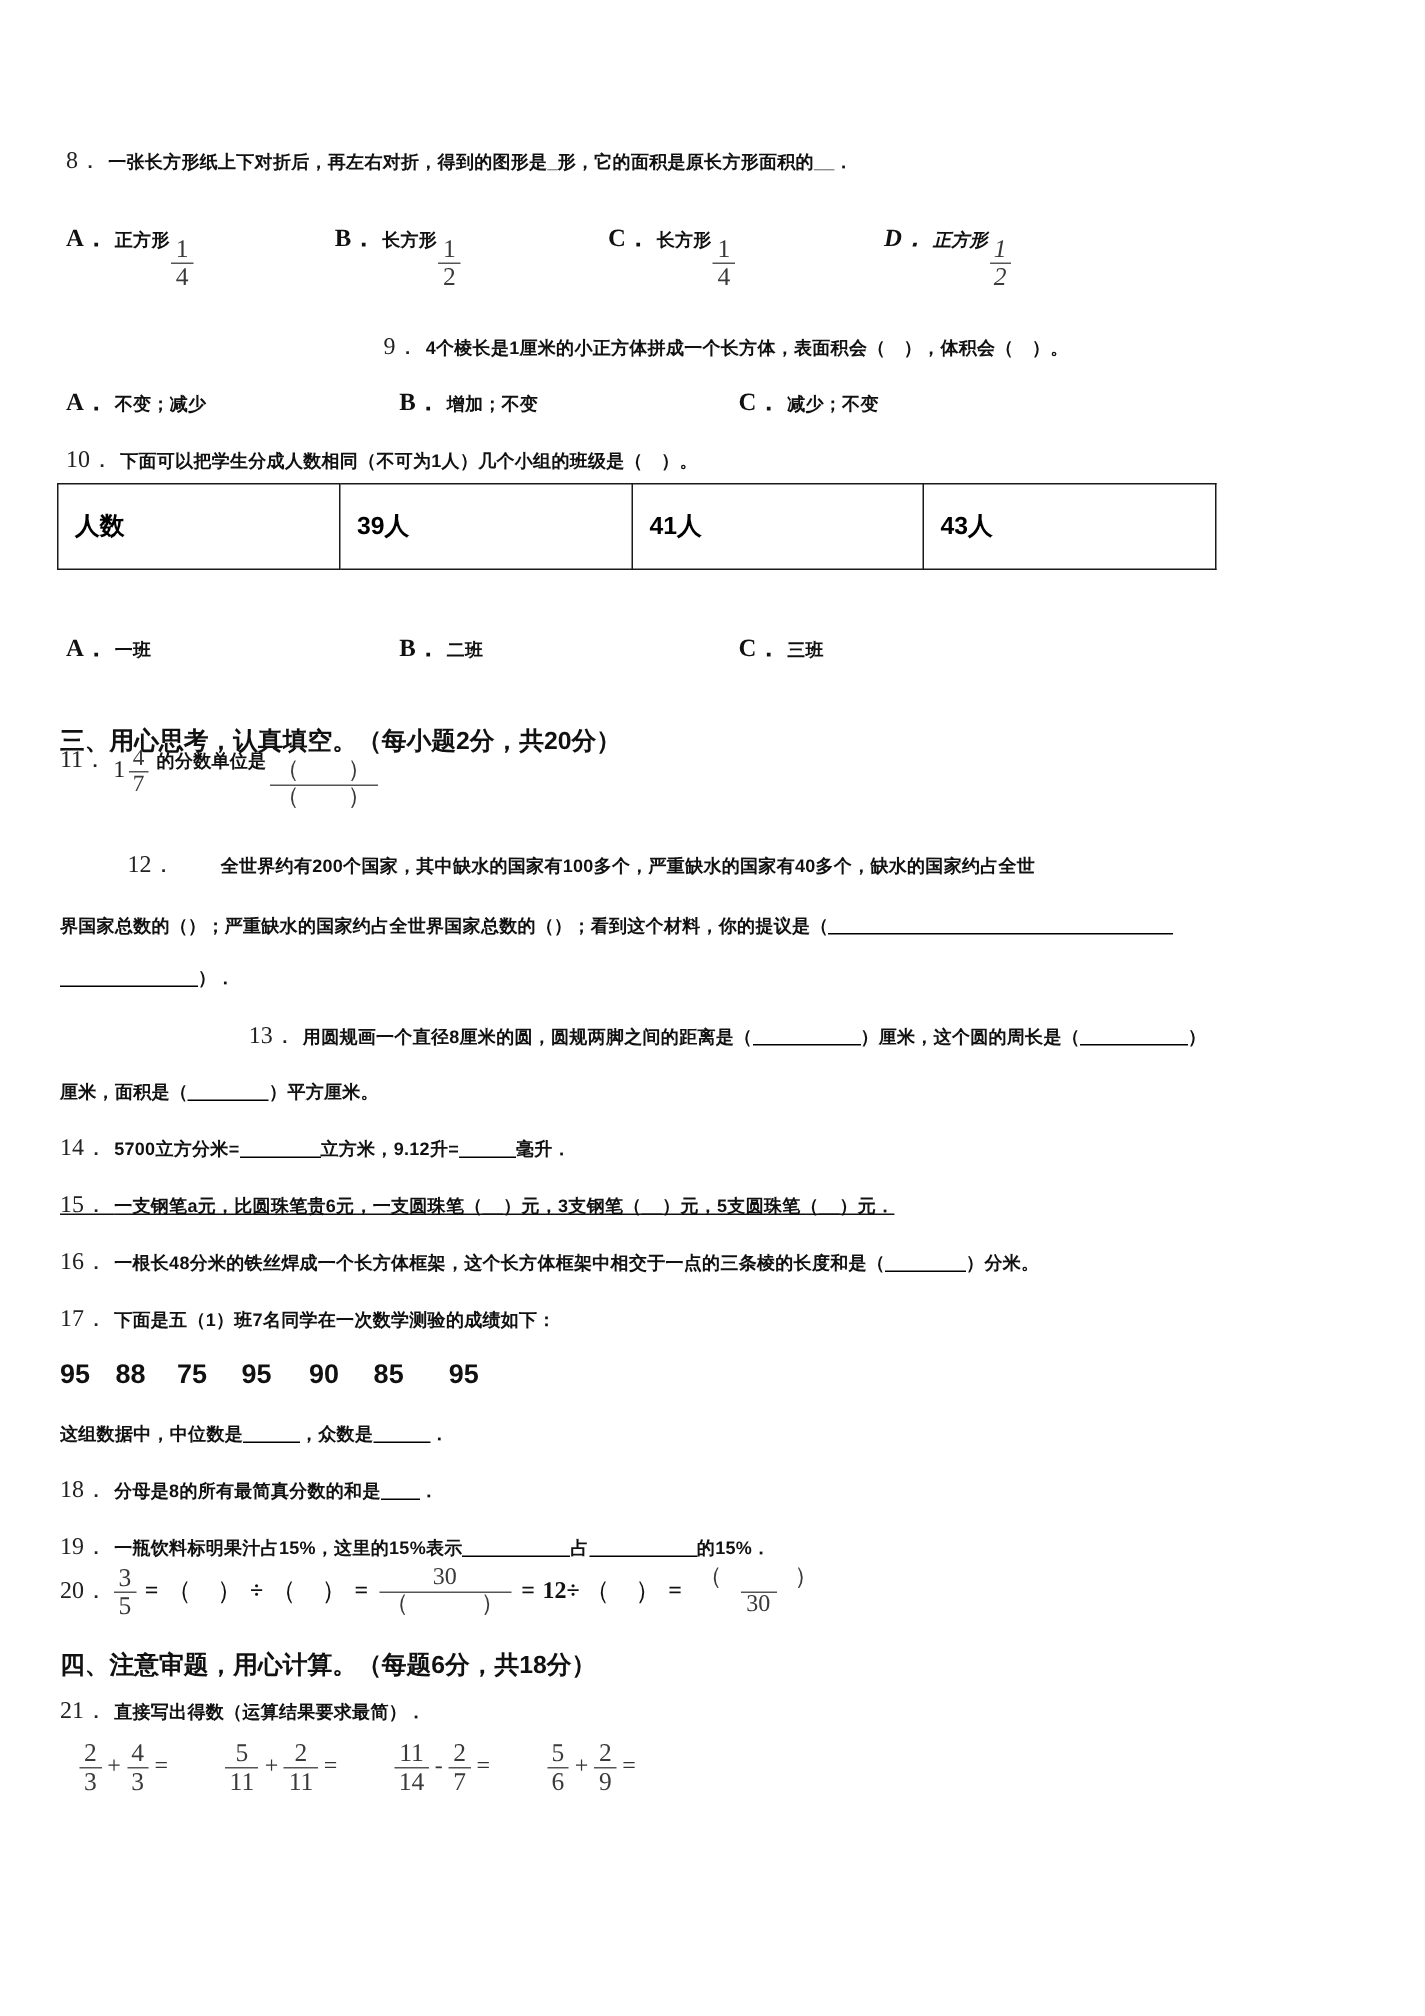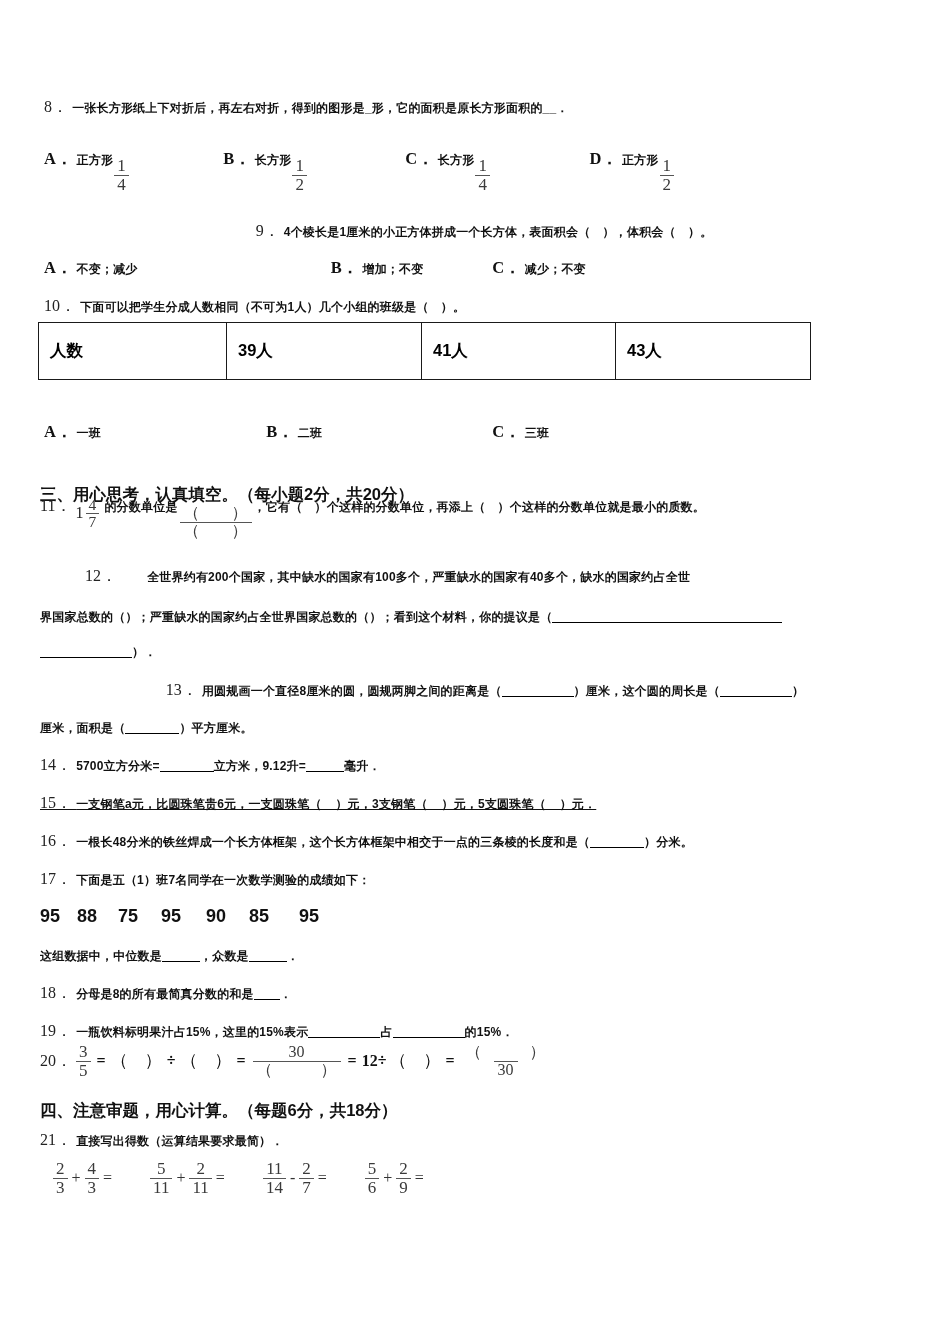--- a/index.html
+++ b/index.html
@@ -160,40 +160,40 @@
           <span class="den">2</span>
         </span>
     </span>
     <span style="display:inline-block; width:180px;">
       <span class="opt-label">C．</span>
       <span class="cn">长方形</span><span class="frac big">
           <span class="num">1</span>
           <span class="den">4</span>
         </span>
     </span>
-    <span style="display:inline-block;">
+    <span style="display:inline-block;font-style:italic;">
       <span class="opt-label">D．</span>
       <span class="cn">正方形</span><span class="frac big">
           <span class="num">1</span>
           <span class="den">2</span>
         </span>
     </span>
   </div>
 
   <div class="blk" style="left:44px; top:218px; width:880px;text-align:center;">
     <span class="qnum">9．</span>
     <span class="cn">4个棱长是1厘米的小正方体拼成一个长方体，表面积会（　），体积会（　）。</span>
   </div>
 
   <div class="blk" style="left:44px; top:255px; width:880px;">
     <span style="display:inline-block; width:218px;">
       <span class="opt-label">A．</span>
       <span class="cn">不变；减少</span>
     </span>
-    <span style="display:inline-block; width:222px;text-align:center;">
+    <span style="display:inline-block; width:222px;">
       <span class="opt-label">B．</span>
       <span class="cn">增加；不变</span>
     </span>
     <span style="display:inline-block;">
       <span class="opt-label">C．</span>
       <span class="cn">减少；不变</span>
     </span>
   </div>
 
   <div class="blk" style="left:44px; top:293px; width:880px;">
@@ -241,21 +241,21 @@
     <span class="mixed">
         <span class="whole">1</span>
         <span class="frac" style="vertical-align:0;">
           <span class="num">4</span>
           <span class="den">7</span>
         </span>
       </span>
     <span class="cn">的分数单位是</span><span class="frac-paren">
         <span class="num">（　　）</span>
         <span class="den">（　　）</span>
-      </span><span class="cn">，它有（　）个这样的分数单位，再添上（　）个这样的分数单位就是最小的质数。</span>
+      </span>
   </div>
 
   <div class="blk" style="left:85px; top:563px; width:845px;">
     <span class="qnum">12．</span>
     <span style="display:inline-block;width:26px;"></span><span class="cn">全世界约有200个国家，其中缺水的国家有100多个，严重缺水的国家有40多个，缺水的国家约占全世</span>
   </div>
   <div class="blk" style="left:40px; top:603px; width:890px;">
     <span class="cn">界国家总数的（）；严重缺水的国家约占全世界国家总数的（）；看到这个材料，你的提议是（</span><span class="uline u-xxl"></span>
   </div>
   <div class="blk" style="left:40px; top:638px; width:890px;">

